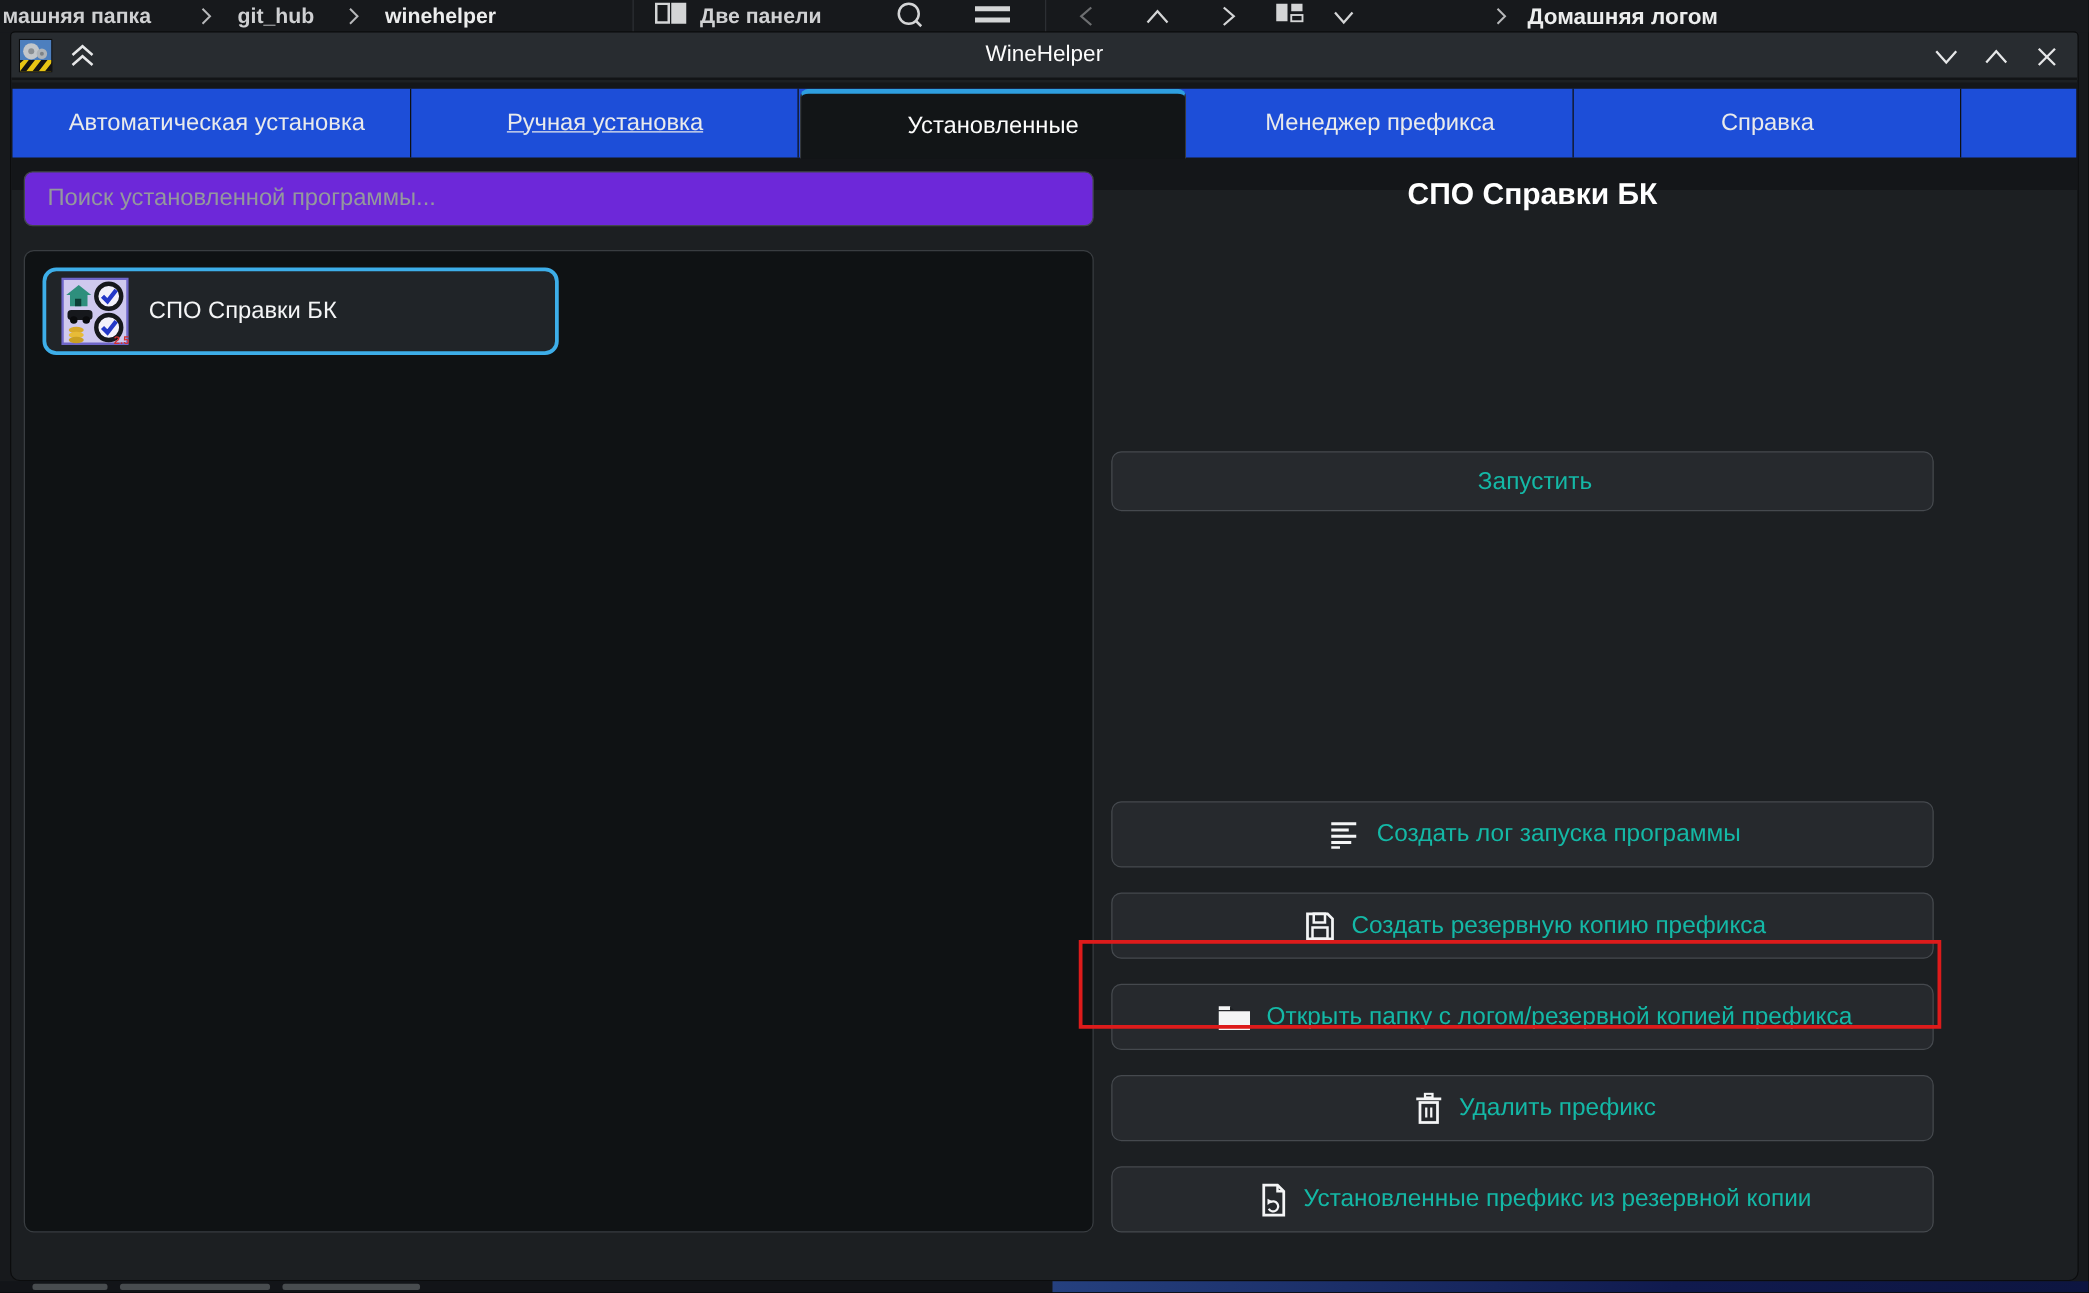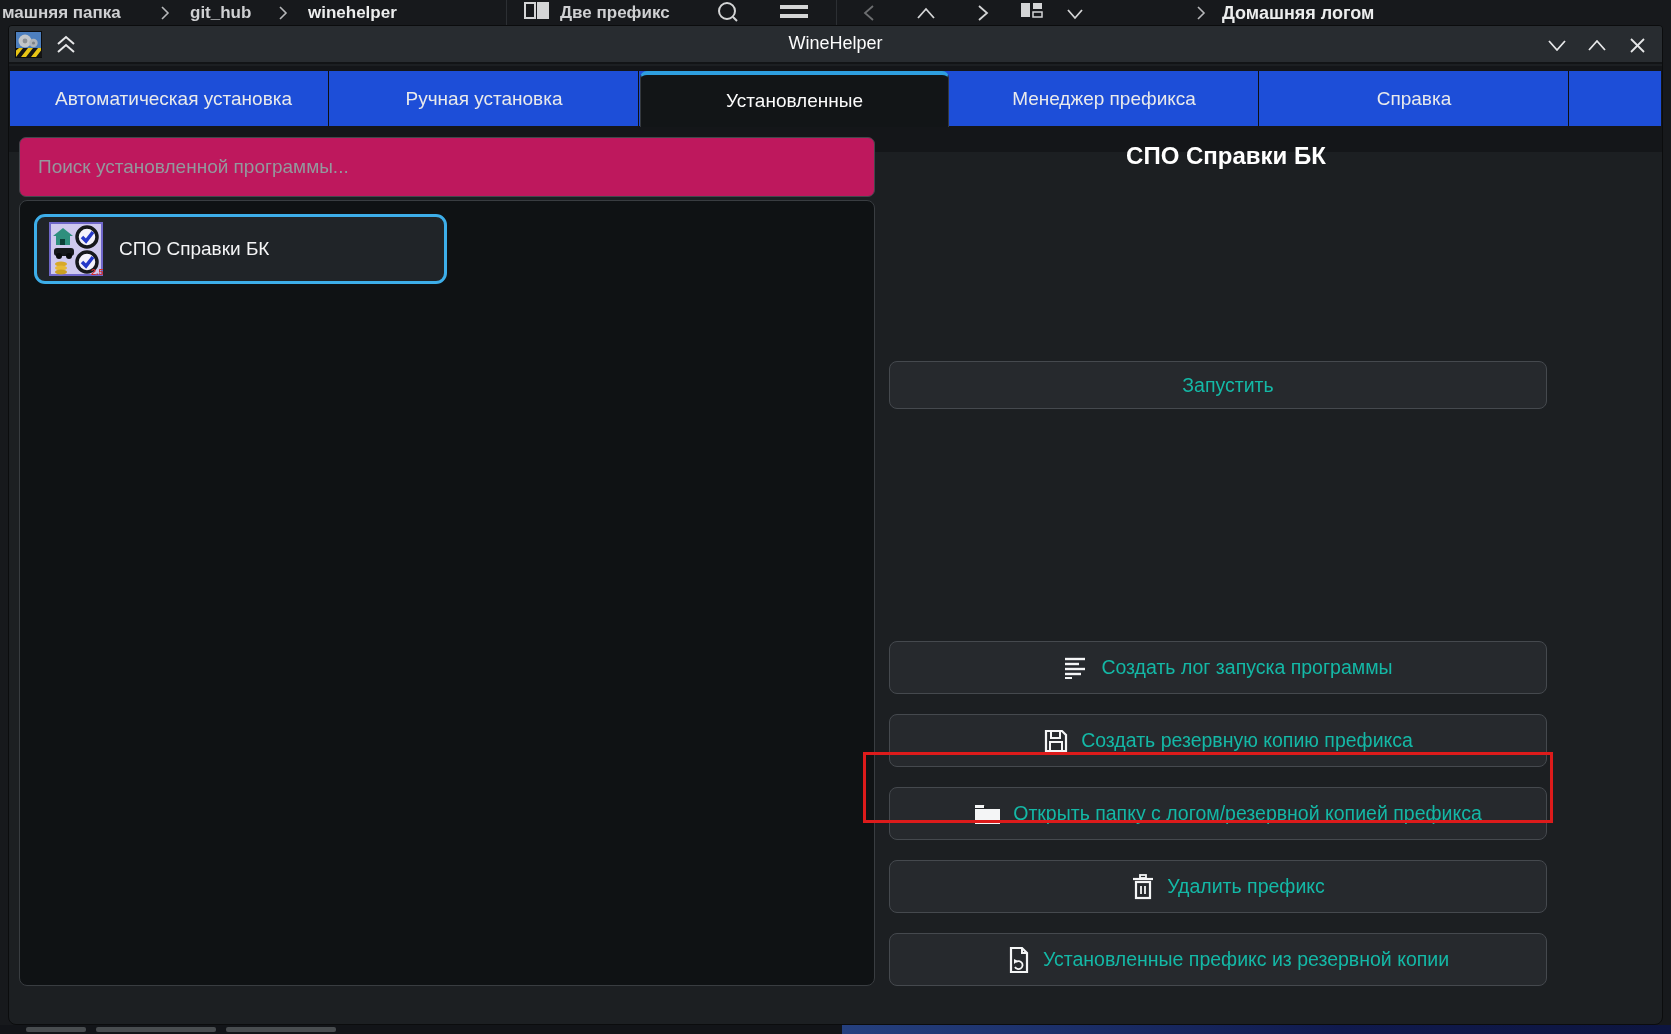--- a/index.html
+++ b/index.html
@@ -43,22 +43,22 @@
     position:absolute; top:0; height:55px; display:flex; align-items:center; justify-content:center;
     color:#e9eaeb; font-size:19px; border-right:1px solid #0e1012; cursor:default;
   }
   .tab.active {
     background:#121517; border:1px solid #34383c; border-bottom:none;
     border-top:4px solid #2e9fe0; border-radius:7px 7px 0 0;
     color:#fcfcfc; height:56px;text-align:right;
   }
   
   .search {
-    position:absolute; left:10px; top:111px; width:856px; height:60px;
-    background:#be185d; border:1px solid #43474c; border-radius:7px;
+    position:absolute; left:10px; top:111px; width:856px; height:44px;
+    background:#6d28d9; border:1px solid #43474c; border-radius:7px;
     color:#f0f1f2; font-size:19px; padding:0 18px; outline:none;
     font-family:"Liberation Sans","DejaVu Sans",sans-serif;
   }
   .search::placeholder { color:#94989d; opacity:1; }
   .listpanel {
     position:absolute; left:10px; top:174px; width:856px; height:786px;
     background:#0f1214; border:1px solid #393d41; border-radius:8px;
   }
   .listitem {
     position:absolute; left:14px; top:13px; width:413px; height:70px;
@@ -103,21 +103,21 @@
         <polyline points="2,1 8,7 2,13" fill="none" stroke="#b7b8ba" stroke-width="1.6"></polyline>
       </svg>
     <span class="crumb bold" style="left:308px;">winehelper</span>
 
     <div class="vsep" style="left:506px;"></div>
 
     <svg class="bg-icon" style="left:524px;" width="26" height="22" viewBox="0 0 26 22">
       <rect x="1" y="1" width="10" height="15" fill="none" stroke="#d4d5d6" stroke-width="2"></rect>
       <rect x="14" y="1" width="10" height="15" fill="#d4d5d6" stroke="#d4d5d6" stroke-width="2"></rect>
     </svg>
-    <span class="crumb" style="left:560px;">Две префикс</span>
+    <span class="crumb" style="left:560px;">Две панели</span>
 
     <svg class="bg-icon" style="left:716px; top:1px;" width="24" height="24" viewBox="0 0 24 24">
       <circle cx="11" cy="10" r="8" fill="none" stroke="#d4d5d6" stroke-width="2"></circle>
         <line x1="17" y1="16" x2="21" y2="20" stroke="#d4d5d6" stroke-width="2"></line>
     </svg>
     <svg class="bg-icon" style="left:778px; top:3px;" width="32" height="20" viewBox="0 0 32 20">
       <line x1="2" y1="4" x2="30" y2="4" stroke="#d4d5d6" stroke-width="4"></line>
         <line x1="2" y1="13" x2="30" y2="13" stroke="#d4d5d6" stroke-width="4"></line>
     </svg>
 
@@ -183,21 +183,21 @@
               <line x1="2" y1="2" x2="15" y2="15" stroke="#e6e7e8" stroke-width="1.8"></line>
               <line x1="15" y1="2" x2="2" y2="15" stroke="#e6e7e8" stroke-width="1.8"></line>
             </svg>
         </div>
       </div>
     </div>
 
     <div class="tabstrip"></div>
     <div class="tabbar">
       <div class="tab" style="left:9px; width:310px;">Автоматическая установка</div>
-      <div class="tab" style="left:320px; width:309px;">Ручная установка</div>
+      <div class="tab" style="left:320px; width:309px;text-decoration:underline;">Ручная установка</div>
       <div class="tab active" style="left:630px; width:309px;">Установленные</div>
       <div class="tab" style="left:940px; width:309px;">Менеджер префикса</div>
       <div class="tab" style="left:1250px; width:309px;">Справка</div>
     </div>
 
     <input class="search" type="text" placeholder="Поиск установленной программы..." style="">
 
     <div class="listpanel">
       <div class="listitem">
         <svg width="54" height="54" viewBox="0 0 54 54">

